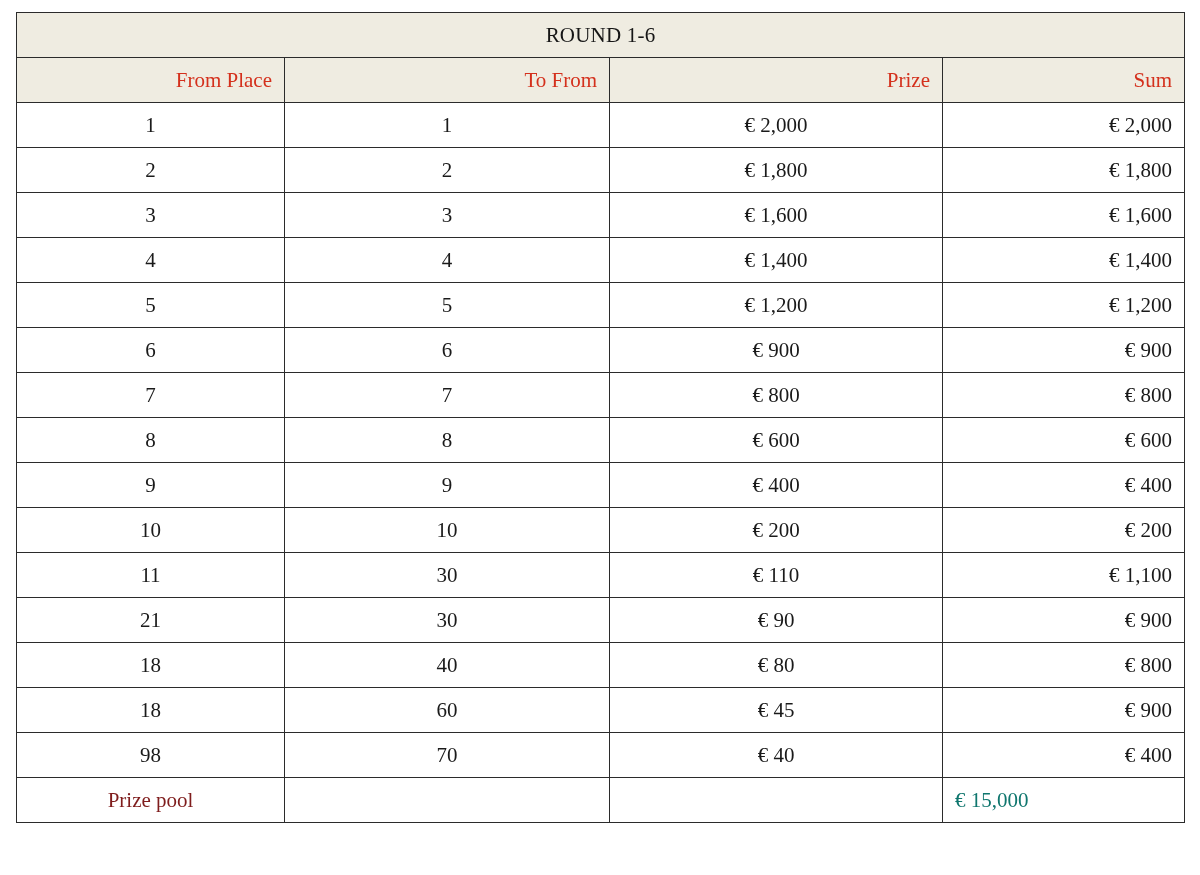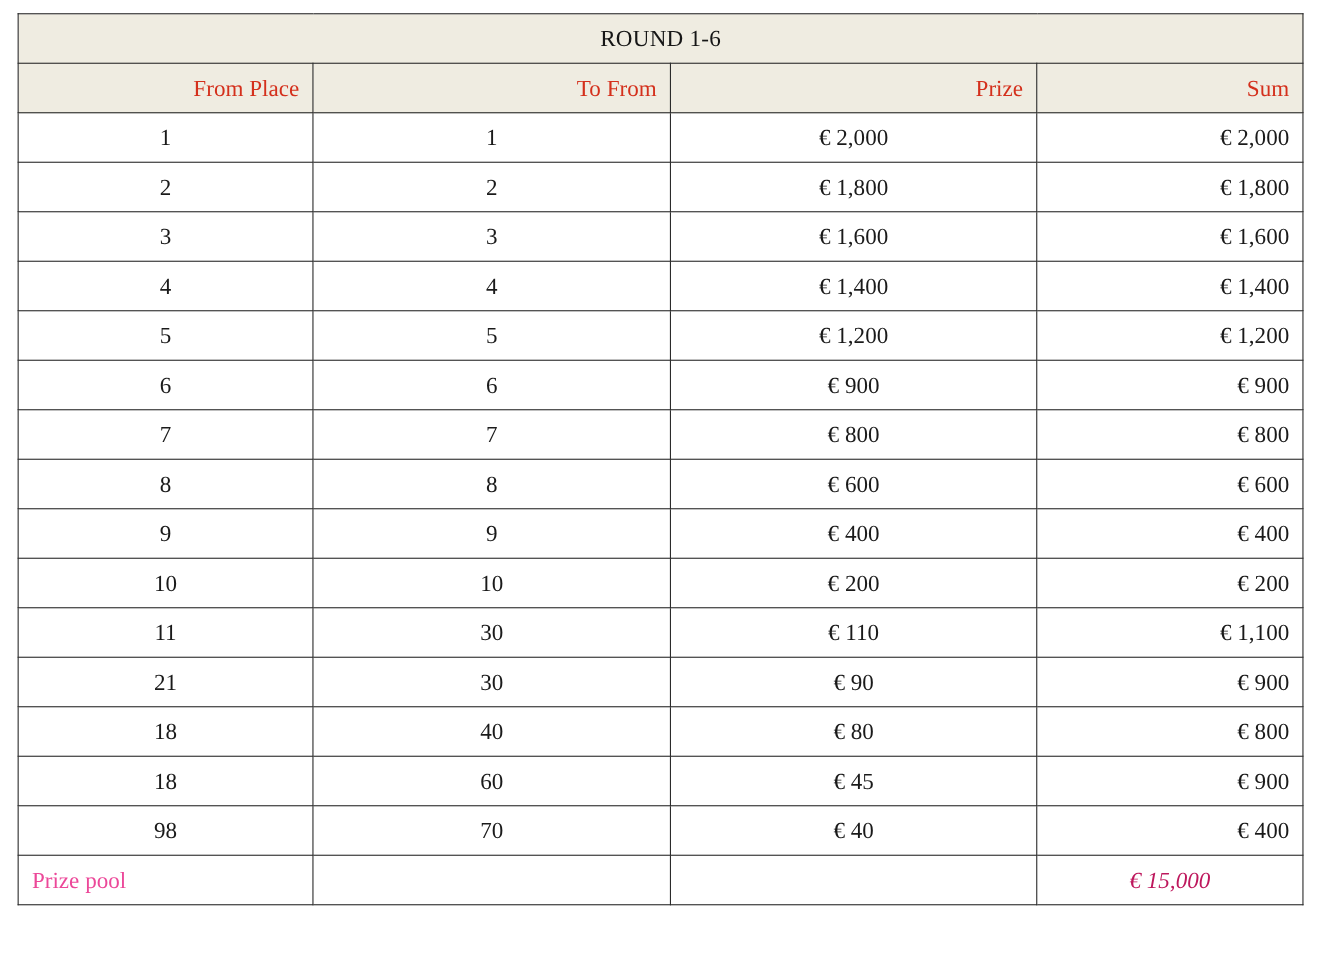--- a/index.html
+++ b/index.html
@@ -53,29 +53,27 @@
     text-align: center;
   }
   .cell-prize {
     text-align: center;
   }
   .cell-sum {
     text-align: right;
     padding-right: 14px;
   }
   .footer-label {
-    text-align: left;
+    text-align: center;
     font-weight: bold;
-    color: #ec4899;
+    color: #7f1d1d;
   }
   .footer-total {
-    text-align: center;
     font-weight: bold;
-    color: #be185d;
-    font-style: italic;
+    color: #0f766e;
   }
   .col-from { width: 268px; }
   .col-to   { width: 325px; }
   .col-prize{ width: 333px; }
   .col-sum  { width: 242px; }
 </style>
 </head>
 <body>
 
 <div class="page">

